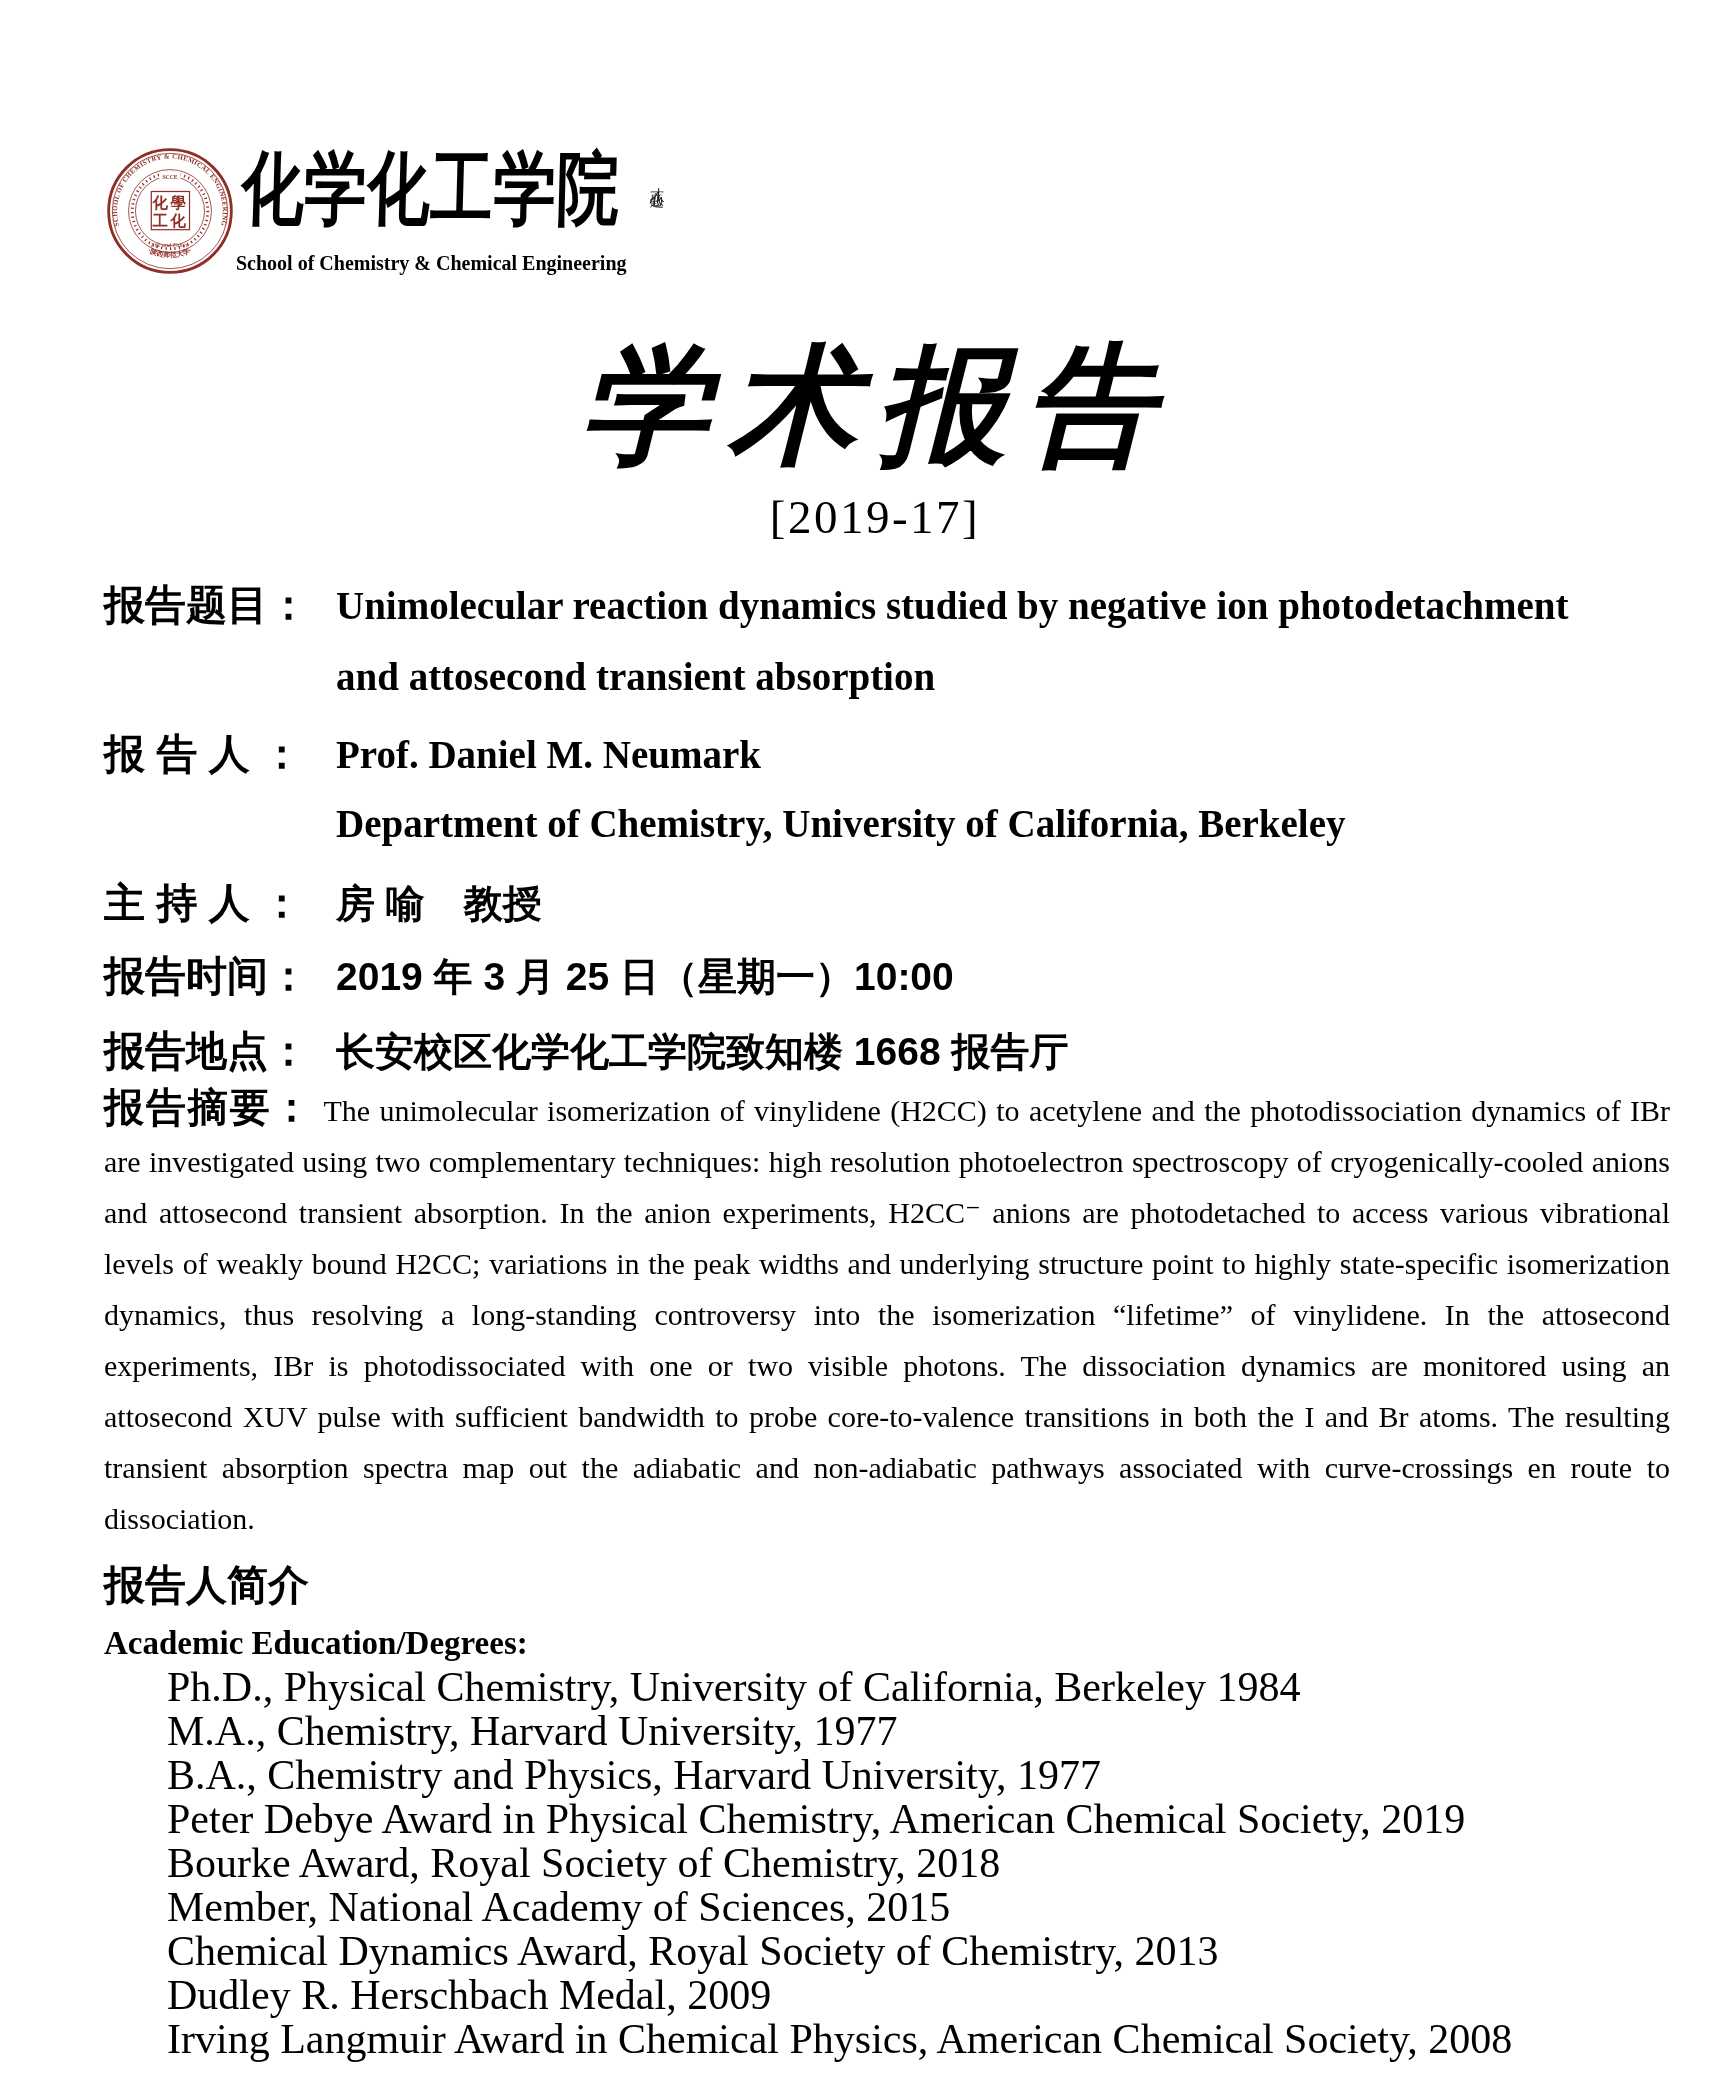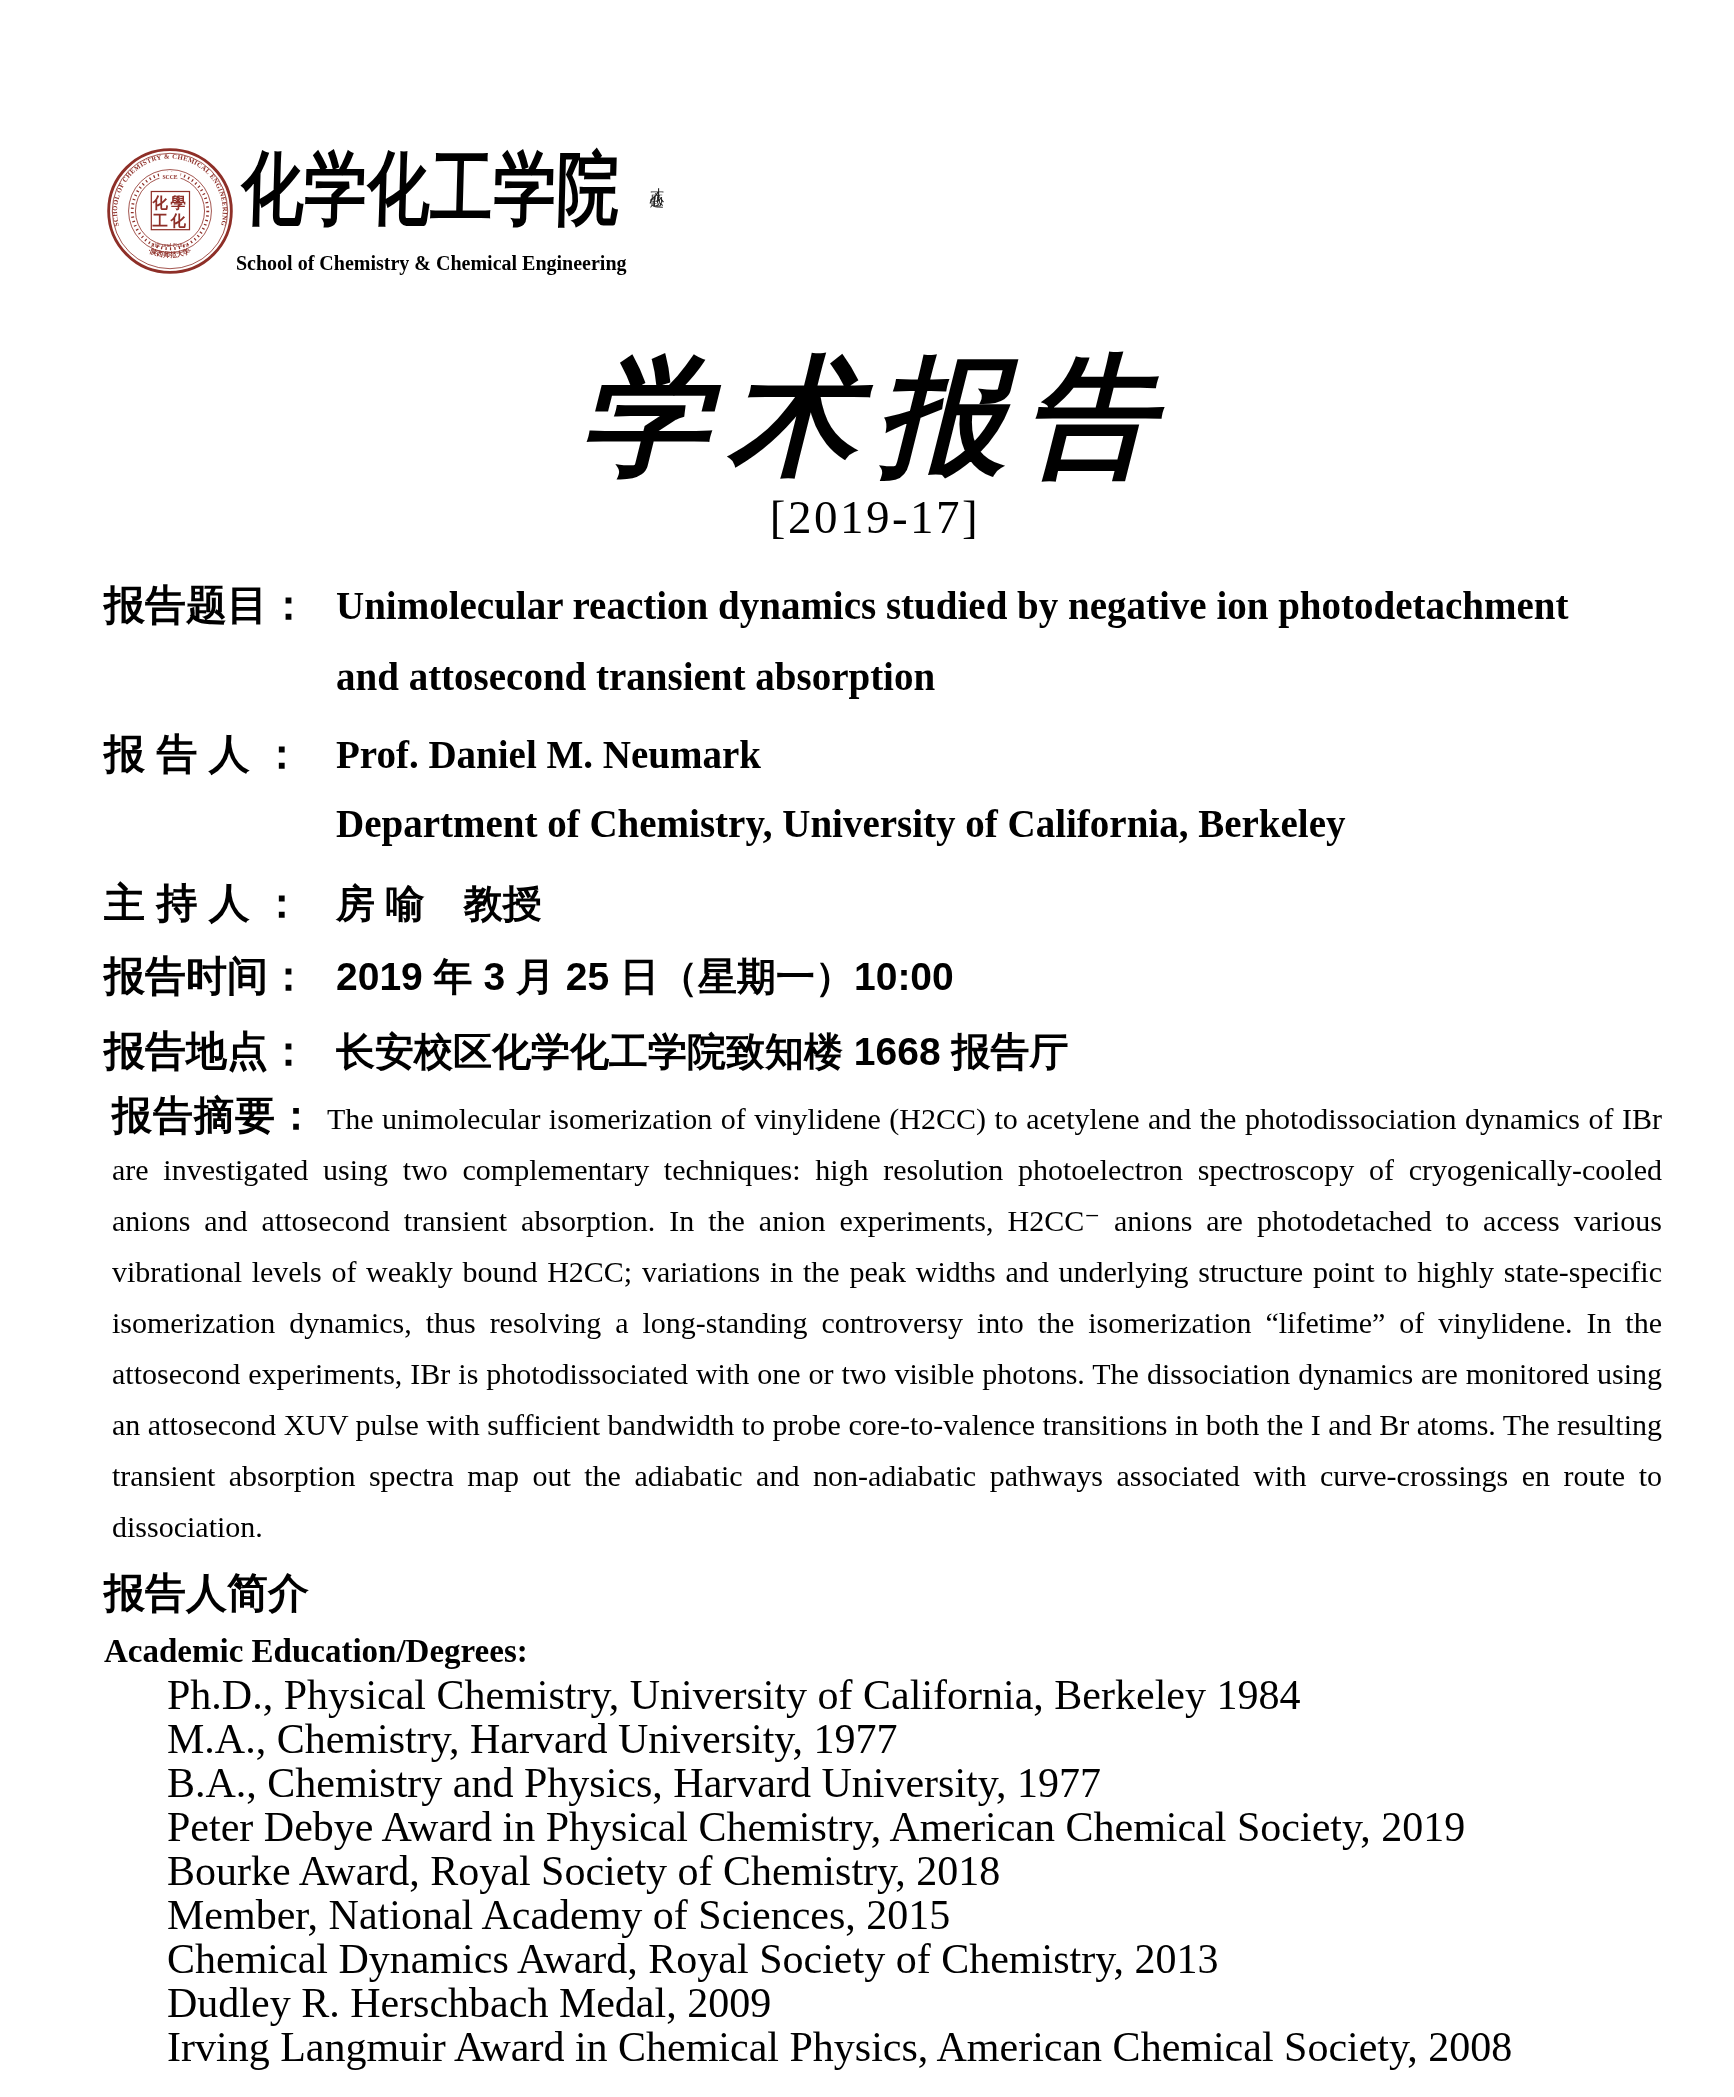--- a/index.html
+++ b/index.html
@@ -14,40 +14,40 @@
            font-family:"Liberation Sans","DejaVu Sans",sans-serif;
            transform:scaleX(.78) skewX(-2deg);transform-origin:left top;
            white-space:nowrap;letter-spacing:0.8px;}
   .logo-en{position:absolute;left:131px;top:104px;font-size:20px;font-weight:bold;
            font-family:"Liberation Serif","DejaVu Serif",serif;letter-spacing:0;}
   .logo-sig{position:absolute;left:542px;top:28px;writing-mode:vertical-rl;
             font-size:14.3px;letter-spacing:3.4px;opacity:.9;
             font-family:"Liberation Serif","DejaVu Serif",serif;}
 
   
-  .main-title{position:absolute;left:0;top:331px;width:100%;text-align:center;
+  .main-title{position:absolute;left:0;top:320px;width:100%;text-align:center;
               font-size:129px;font-weight:900;font-style:italic;letter-spacing:19.3px;
               padding-left:19.3px;box-sizing:border-box;white-space:nowrap;
               font-family:"Liberation Sans","DejaVu Sans",sans-serif;}
   .issue{position:absolute;left:0;top:490px;width:100%;text-align:center;
          font-size:47px;letter-spacing:2.5px;
          font-family:"Liberation Serif","DejaVu Serif",serif;padding-left:8px;}
 
   
   .info-line{position:absolute;left:104px;width:1569px;white-space:nowrap;}
   .lab{display:inline-block;width:232px;font-size:41px;font-weight:bold;
        font-family:"Liberation Sans","DejaVu Sans",sans-serif;vertical-align:baseline;}
   .val{font-size:39px;font-weight:bold;}
   .val.en{font-family:"Liberation Serif","DejaVu Serif",serif;}
   .val.cn{font-family:"Liberation Sans","DejaVu Sans",sans-serif;}
   .cont{margin-left:232px;display:inline-block;}
 
   
   .content{position:absolute;left:104px;top:1082px;width:1566px;}
-  .abstract{margin:8px;text-align:justify;font-size:30px;line-height:51px;
+  .abstract{margin:0;text-align:justify;font-size:30px;line-height:51px;
             font-family:"Liberation Serif","DejaVu Serif",serif;}
   .abstract .alab{font-size:40px;font-weight:bold;line-height:51px;
             font-family:"Liberation Sans","DejaVu Sans",sans-serif;margin-right:10px;}
   .bio-header{margin-top:14.3px;margin-bottom:7.6px;font-size:41px;font-weight:bold;
             font-family:"Liberation Sans","DejaVu Sans",sans-serif;}
   .bio-heading{font-size:33px;line-height:44px;font-weight:bold;
             font-family:"Liberation Serif","DejaVu Serif",serif;}
   .bio-item{font-size:42px;line-height:44px;padding-left:63px;
             font-family:"Liberation Serif","DejaVu Serif",serif;}
 </style>

